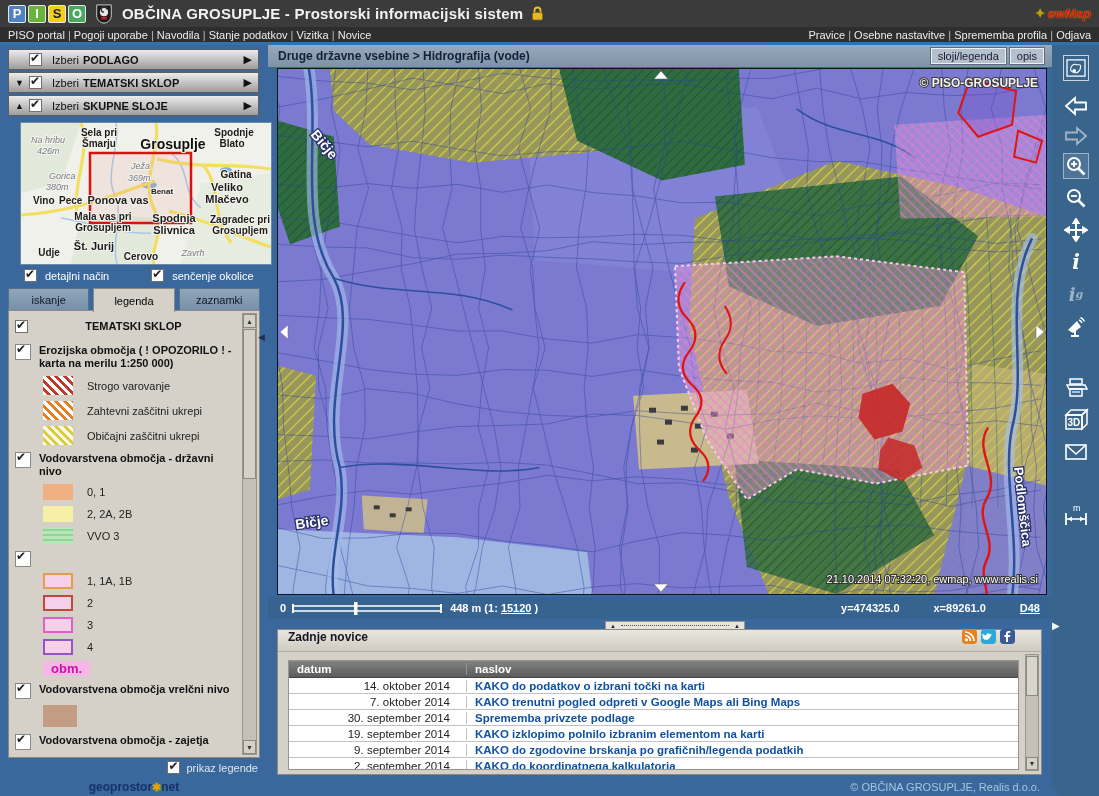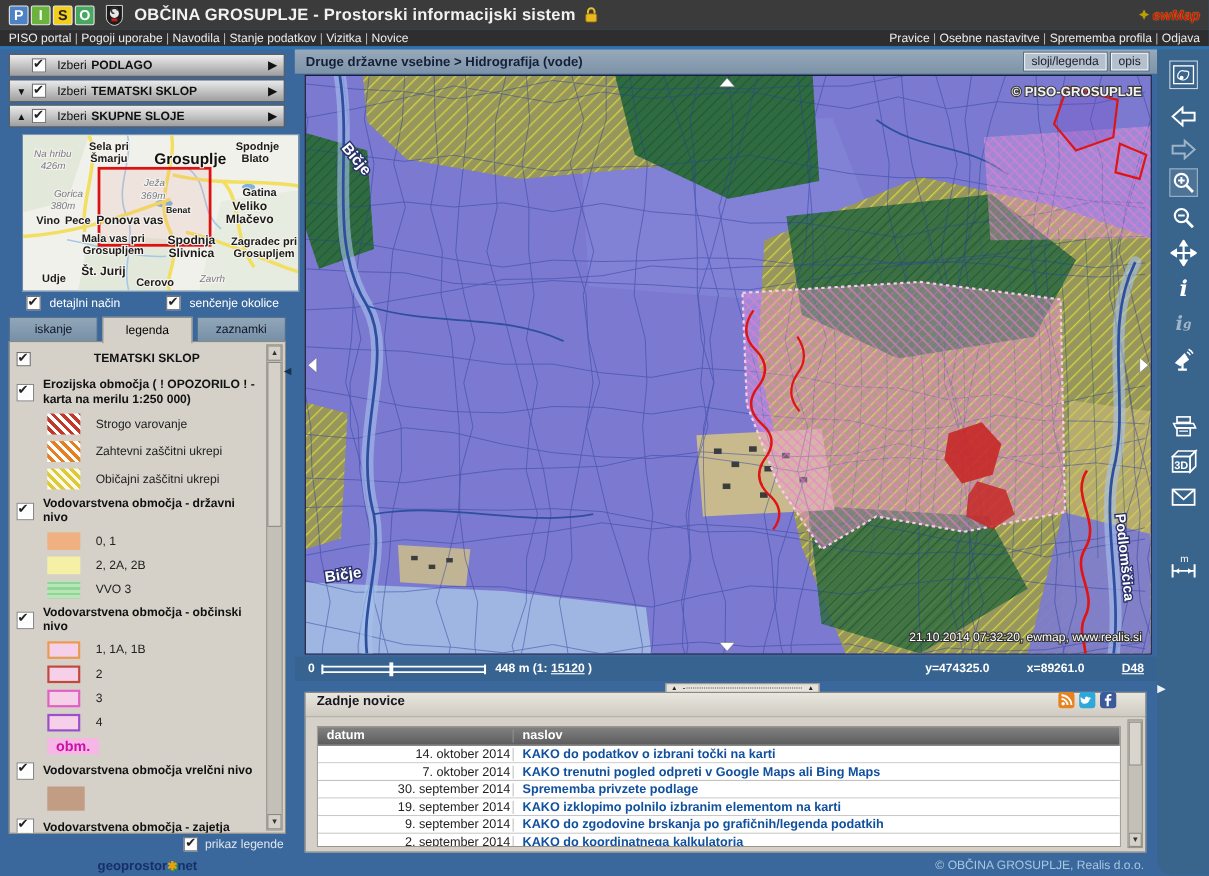--- a/index.html
+++ b/index.html
@@ -62,21 +62,21 @@
     background:linear-gradient(#92a6b8,#7690a8); color:#101828; border:1px solid #55708c;
     border-bottom:none; cursor:pointer;}
   .tab.active { background:#d5d1c9; font-weight:normal; color:#000; height:24px; z-index:3;
     border:1px solid #8a8a84; border-bottom:none;}
 
   .legend { position:absolute; left:8px; top:265px; width:252px; height:448px;
     background:#d5d1c9; border:1px solid #8a8a84; overflow:hidden; padding:4px 20px 4px 6px; }
   .lg-head { display:flex; align-items:center; height:22px; }
   .lg-head .title { flex:1; text-align:center; font-weight:bold; font-size:11px; color:#111; }
   .lg-group { margin-top:6px; }
-  .lg-gt { display:flex; gap:8px; align-items:center; }
+  .lg-gt { display:flex; gap:8px; align-items:flex-start; }
   .lg-gt .cb { margin-top:1px; border:1px solid #888; box-shadow:0 0 0 2px #fff inset; width:16px; height:16px;}
   .lg-gt .gt { font-weight:bold; font-size:11px; color:#111; line-height:13px; padding-top:1px;}
   .lg-item { display:flex; align-items:center; gap:14px; margin:6px 0 6px 28px; font-size:11px; color:#222;}
   .swatch { width:30px; height:19px; flex:none; }
   .sw-hred   { background:repeating-linear-gradient(45deg,#fff 0 3px,#c0392b 3px 6px); }
   .sw-horange{ background:repeating-linear-gradient(45deg,#fff 0 3px,#e67e22 3px 6px); }
   .sw-hyellow{ background:repeating-linear-gradient(45deg,#fdfbe8 0 3px,#ddca3a 3px 6px); }
   .sw-o1 { background:#f0b182; height:16px;}
   .sw-y2 { background:#f6f0a6; height:16px;}
   .sw-g3 { background:repeating-linear-gradient(0deg,#b9e6b4 0 3px,#8fd49a 3px 5px); height:16px;}
@@ -145,21 +145,21 @@
     background:#d9d5cd; border:1px solid #8a8a84; }
   .news-scroll .sb-down { position:absolute; bottom:0; left:0; right:0; height:13px;
     background:#d5d1c9; border:1px solid #8a8a84; font-size:7px; text-align:center;
     line-height:12px; color:#333; }
   .ntable { position:absolute; left:10px; right:22px; top:30px; bottom:4px; overflow:hidden;
     border:1px solid #9a968e; background:#fff;}
   .nrow { display:flex; height:16px; align-items:center; border-bottom:1px solid #c2c2c2;
     background:#fff; font-size:11.5px; }
   .nhead { background:linear-gradient(#828282,#5c5c5c); color:#fff; font-weight:bold;
     height:17px; border-bottom:1px solid #444; }
-  .ndate { width:178px; text-align:right; padding-right:2px; color:#222; flex:none;
+  .ndate { width:178px; text-align:right; padding-right:16px; color:#222; flex:none;
     border-right:1px solid #c2c2c2; }
   .nhead .ndate { text-align:left; padding-left:8px; border-right:1px solid #909090; color:#fff;}
   .ntitle { flex:1; padding-left:8px; font-weight:bold; color:#10509e; cursor:pointer;
     white-space:nowrap; overflow:hidden;}
 
   .copyright { position:absolute; right:12px; top:736px; font-size:11px; color:#a9c6e0; }
 
   
   .toolbar { position:absolute; left:1052px; top:45px; width:47px; height:751px;
     background:#39648c; border-radius:0 0 0 14px; }
@@ -355,21 +355,20 @@
       </div>
       <div class="lg-item">
         <span class="swatch sw-g3"></span>
         <span>VVO 3</span>
       </div>
     </div>
 
     <div class="lg-group">
       <div class="lg-gt">
         <span class="cb"></span>
-        <span class="gt">Vodovarstvena območja - občinski nivo</span>
       </div>
       <div class="lg-item">
         <span class="swatch sw-pink bd-or"></span>
         <span>1, 1A, 1B</span>
       </div>
       <div class="lg-item">
         <span class="swatch sw-pink bd-rd"></span>
         <span>2</span>
       </div>
       <div class="lg-item">

